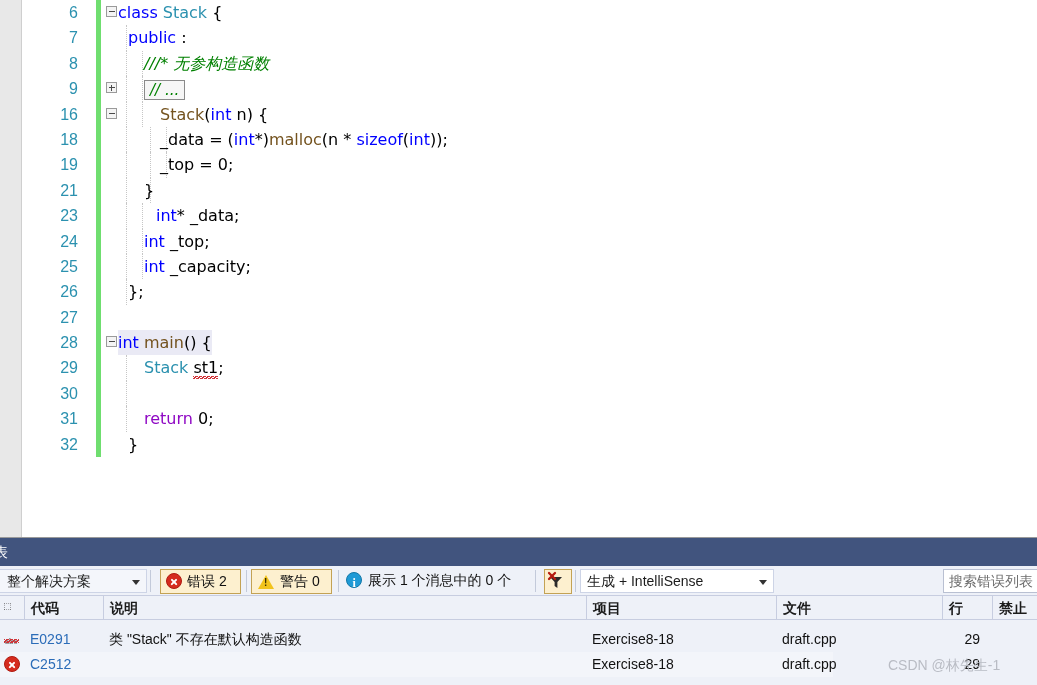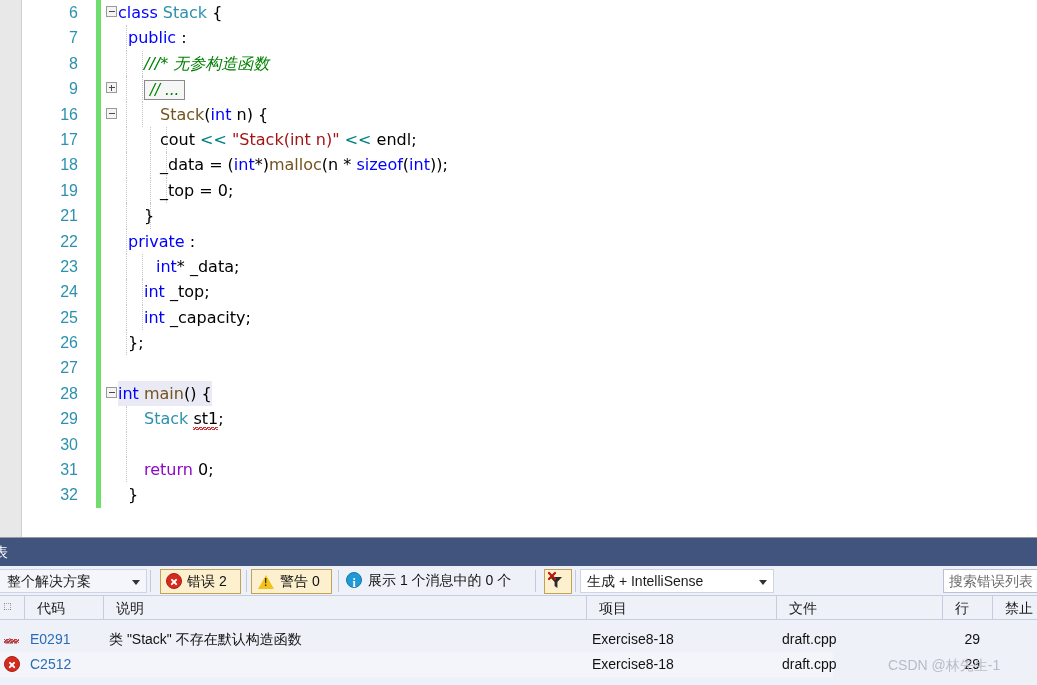--- a/index.html
+++ b/index.html
@@ -185,22 +185,22 @@
   }
 
   
   .tbl-head {
     position: absolute; left: 0; top: 58px; width: 1037px; height: 24px;
     background: #eef1f8; border-bottom: 1px solid #c7cde0;
   }
   .th {
     position: absolute; top: 0; height: 24px; line-height: 24px;
     font-size: 14px; color: #1b1b1b;
-    border-left: 1px solid #c7cde0; padding-left: 12px;
-    white-space: nowrap; overflow: hidden;
+    border-left: 1px solid #c7cde0; padding-left: 6px;
+    white-space: nowrap; overflow: hidden; font-weight: bold;
   }
   .th.first { border-left: none; }
 
   .rows { position: absolute; left: 0; top: 89px; width: 833px; height: 66px; }
   .row {
     position: relative; height: 25px; line-height: 25px;
     font-size: 14px; color: #111;
   }
   .row.alt { background: #f3f5fa; }
   .cell {
@@ -277,28 +277,20 @@
           <span class="changebar"></span>
           <span class="glyph">
             <span class="box"></span>
             <span class="h"></span>
           </span>
           <span class="guide" style="left: 104px;"></span>
           <span class="guide" style="left: 120px;"></span>
           <span class="code-text" style="left: 122px; margin-left: 16px;"><span class="fn">Stack</span><span class="pln">(</span><span class="kw">int</span><span class="pln"> n) {</span></span>
         </div>
         <div class="code-line">
-          <span class="ln">17</span>
-          <span class="changebar"></span>
-          <span class="guide" style="left: 104px;"></span>
-          <span class="guide" style="left: 128px;"></span>
-          <span class="guide" style="left: 144px;"></span>
-          <span class="code-text" style="left: 138px;"><span class="pln">cout </span><span class="op">&lt;&lt; </span><span class="str">"Stack(int n)"</span><span class="op"> &lt;&lt;</span><span class="pln"> endl;</span></span>
-        </div>
-        <div class="code-line">
           <span class="ln">18</span>
           <span class="changebar"></span>
           <span class="guide" style="left: 104px;"></span>
           <span class="guide" style="left: 128px;"></span>
           <span class="guide" style="left: 144px;"></span>
           <span class="code-text" style="left: 138px;"><span class="pln">_data = (</span><span class="kw">int</span><span class="pln">*)</span><span class="fn">malloc</span><span class="pln">(n * </span><span class="kw">sizeof</span><span class="pln">(</span><span class="kw">int</span><span class="pln">));</span></span>
         </div>
         <div class="code-line">
           <span class="ln">19</span>
           <span class="changebar"></span>
@@ -306,26 +298,20 @@
           <span class="guide" style="left: 128px;"></span>
           <span class="guide" style="left: 144px;"></span>
           <span class="code-text" style="left: 138px;"><span class="pln">_top = 0;</span></span>
         </div>
         <div class="code-line">
           <span class="ln">21</span>
           <span class="changebar"></span>
           <span class="guide" style="left: 104px;"></span>
           <span class="guide" style="left: 128px;"></span>
           <span class="code-text" style="left: 122px;"><span class="pln">}</span></span>
-        </div>
-        <div class="code-line">
-          <span class="ln">22</span>
-          <span class="changebar"></span>
-          <span class="guide" style="left: 104px;"></span>
-          <span class="code-text" style="left: 106px;"><span class="kw">private</span><span class="pln"> :</span></span>
         </div>
         <div class="code-line">
           <span class="ln">23</span>
           <span class="changebar"></span>
           <span class="guide" style="left: 104px;"></span>
           <span class="guide" style="left: 120px;"></span>
           <span class="code-text" style="left: 134px;"><span class="kw">int</span><span class="pln">* _data;</span></span>
         </div>
         <div class="code-line">
           <span class="ln">24</span>

